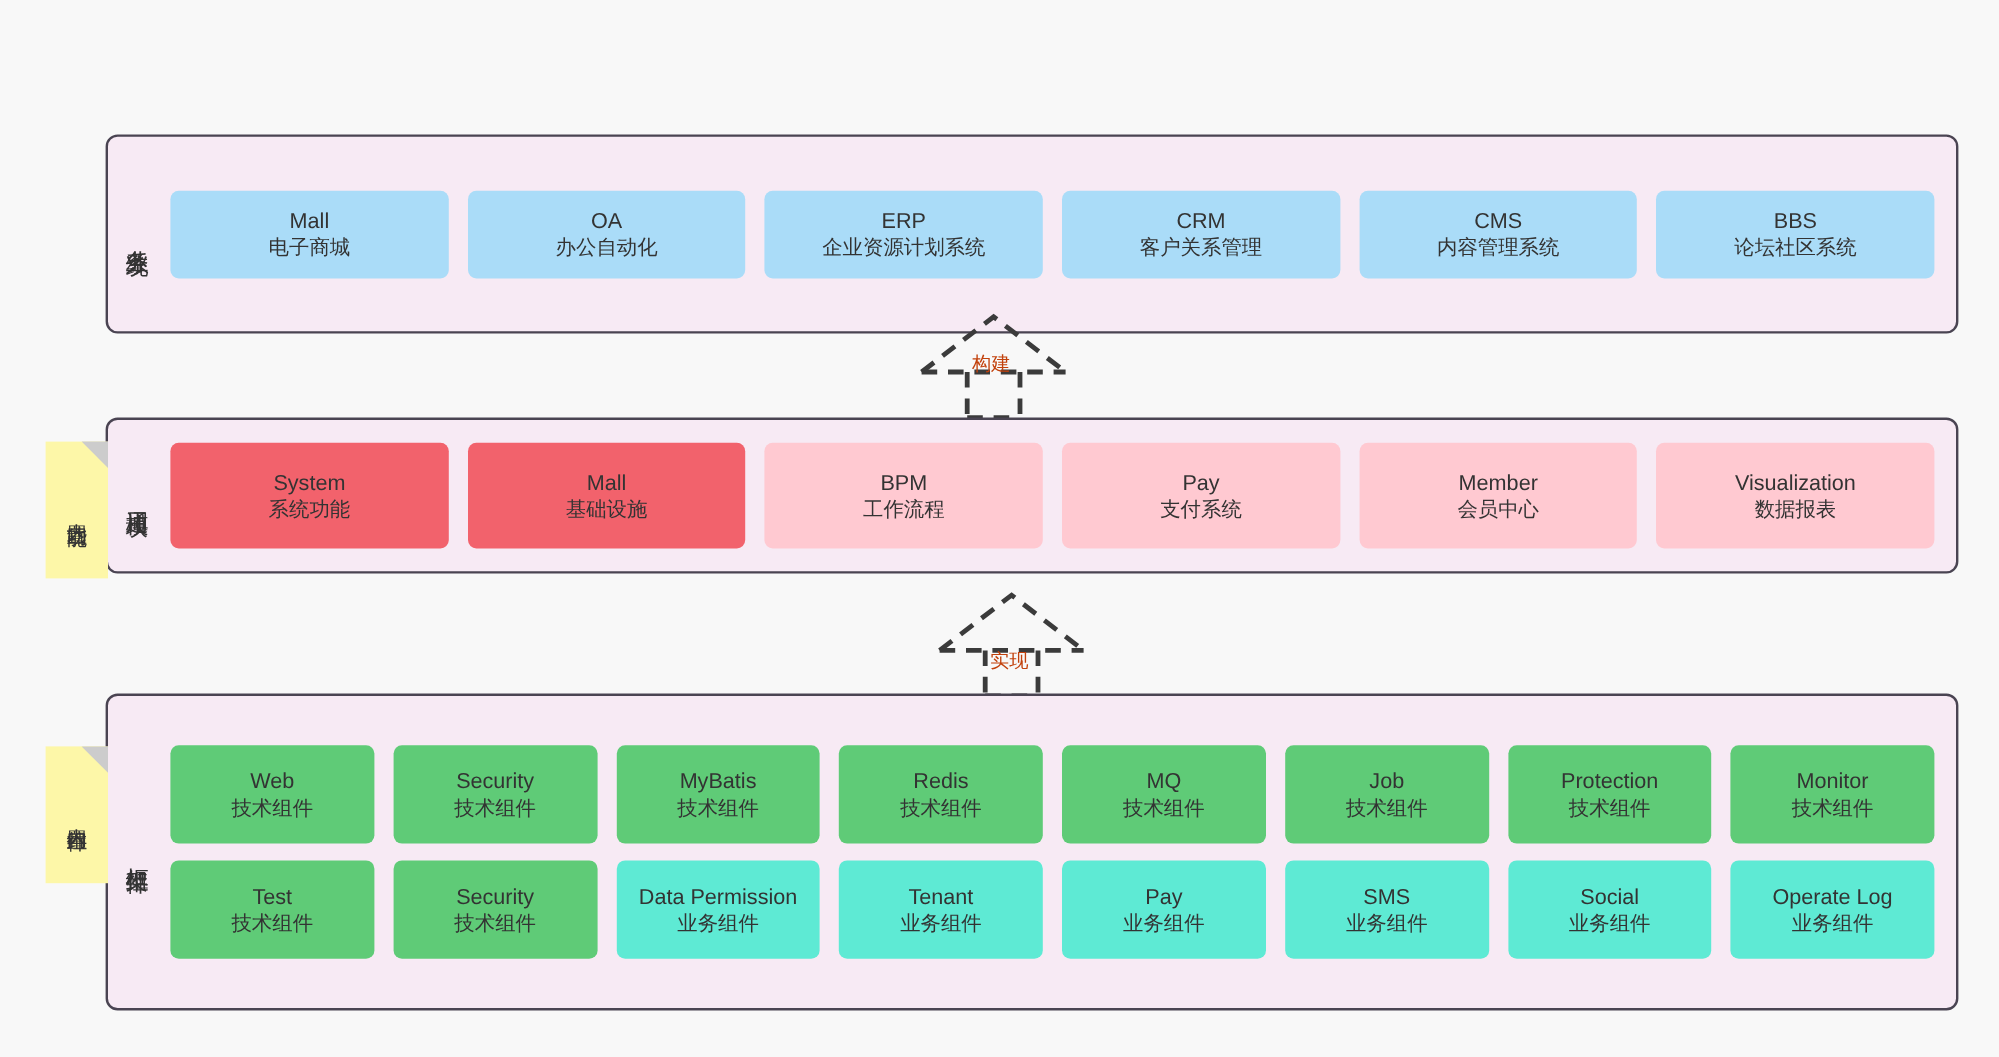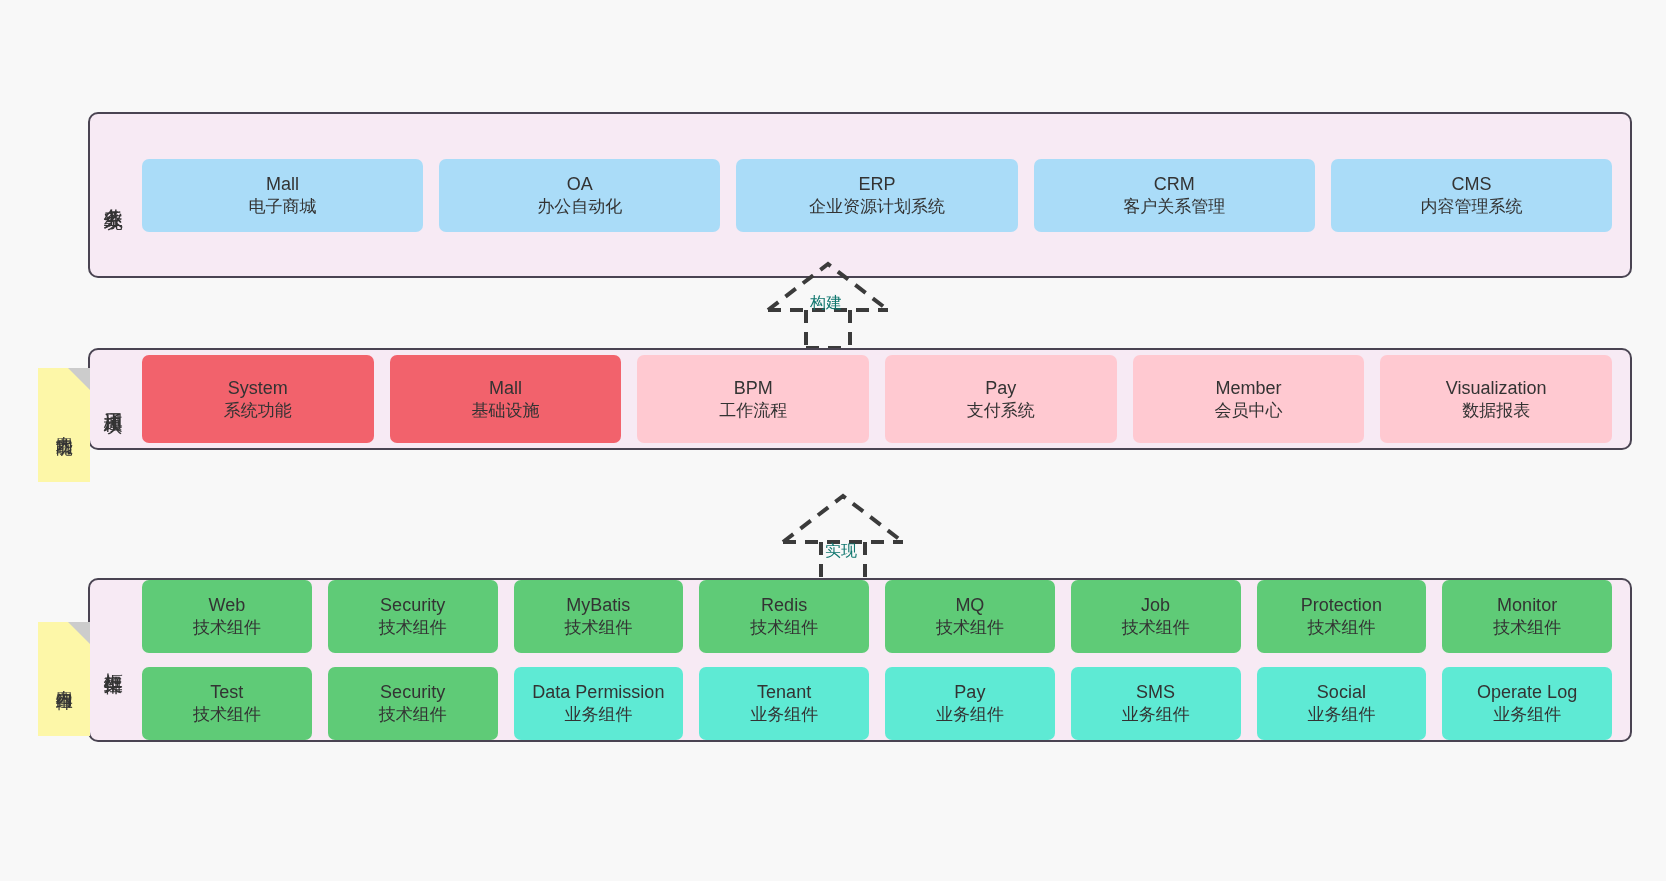--- a/index.html
+++ b/index.html
@@ -70,24 +70,24 @@
   .c-blue       { background: #aadcf8; }
   .c-red        { background: #f2626c; }
   .c-pink       { background: #ffc9d1; }
   .c-green      { background: #5fcb77; }
   .c-lightgreen { background: #5eead4; }
 
   
   #layer-business { left: 88px;  top: 112px; width: 1544px; height: 166px; }
   #layer-business .row { height: 73px; }
 
-  #layer-modules  { left: 88px;  top: 348px; width: 1544px; height: 102px; }
+  #layer-modules  { left: 88px;  top: 348px; width: 1544px; height: 130px; }
   #layer-modules .row { height: 88px; }
 
-  #layer-framework{ left: 88px;  top: 578px; width: 1544px; height: 164px; }
+  #layer-framework{ left: 88px;  top: 578px; width: 1544px; height: 264px; }
   #layer-framework .row { height: 82px; }
 
   
   .note {
     position: absolute;
     width: 52px;
     background: #fdf7a8;
     box-sizing: border-box;
     display: flex;
     align-items: center;
@@ -109,21 +109,21 @@
   }
   #note-functions  { left: 38px; top: 368px; height: 114px; }
   #note-components { left: 38px; top: 622px; height: 114px; }
 
   
   .uml-arrow { position: absolute; }
   .uml-arrow svg { display: block; overflow: visible; }
   .uml-label {
     position: absolute;
     font-size: 16px;
-    color: #0f766e;
+    color: #c2410c;
     white-space: nowrap;
     background: transparent;
   }
   #arrow-build      { left: 750px; top: 258px;  width: 160px; height: 90px; }
   #arrow-build .uml-label  { left: 60px; top: 35px; }
   #arrow-implement  { left: 765px; top: 490px;  width: 160px; height: 90px; }
   #arrow-implement .uml-label { left: 60px; top: 35px; margin-top: 16px; }
 </style>
 </head>
 <body>
@@ -146,20 +146,24 @@
           <span class="en">ERP</span>
           <span class="cn">企业资源计划系统</span>
         </div>
         <div class="cell c-blue">
           <span class="en">CRM</span>
           <span class="cn">客户关系管理</span>
         </div>
         <div class="cell c-blue">
           <span class="en">CMS</span>
           <span class="cn">内容管理系统</span>
+        </div>
+        <div class="cell c-blue">
+          <span class="en">BBS</span>
+          <span class="cn">论坛社区系统</span>
         </div>
       </div>
     </div>
   </div>
 
   <div class="uml-arrow" id="arrow-build">
     <svg width="160" height="90" viewBox="0 0 160 90">
 
       <polyline points="18,52 78,6 138,52" fill="none" stroke="#3b3b3b" stroke-width="4" stroke-dasharray="13,9" stroke-linecap="butt"></polyline>
       <line x1="18" y1="52" x2="138" y2="52" stroke="#3b3b3b" stroke-width="4" stroke-dasharray="13,9"></line>

